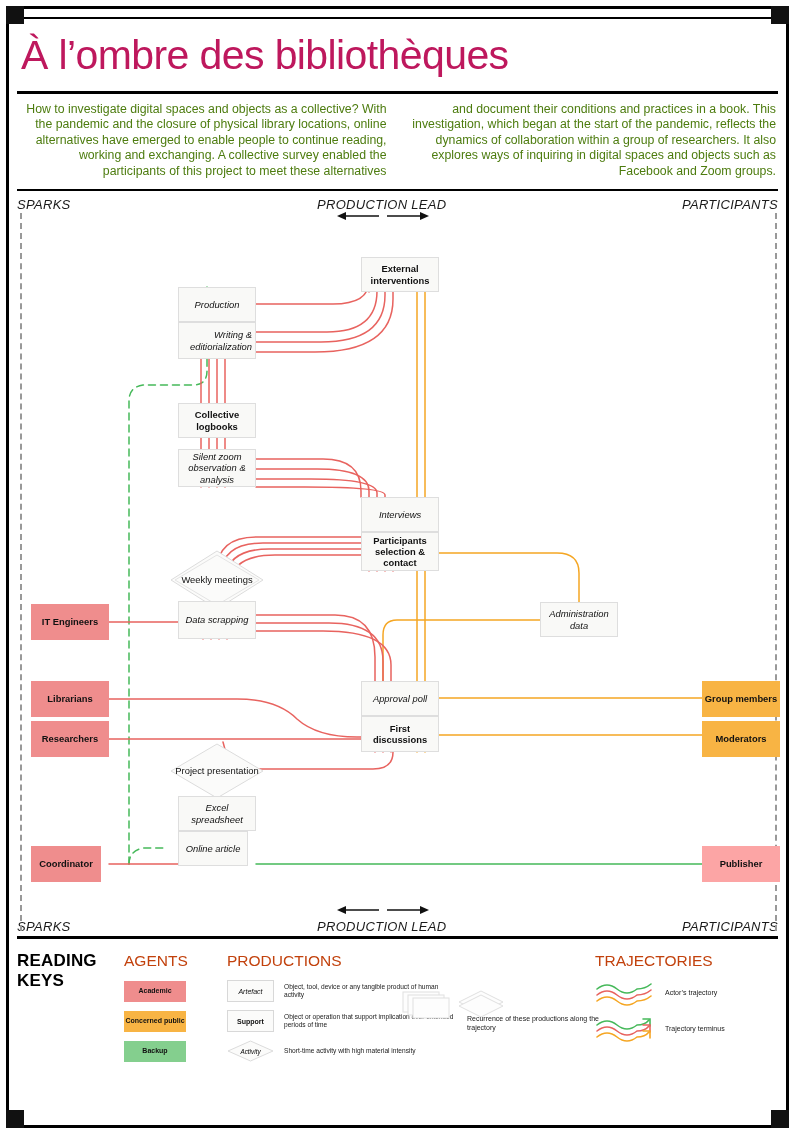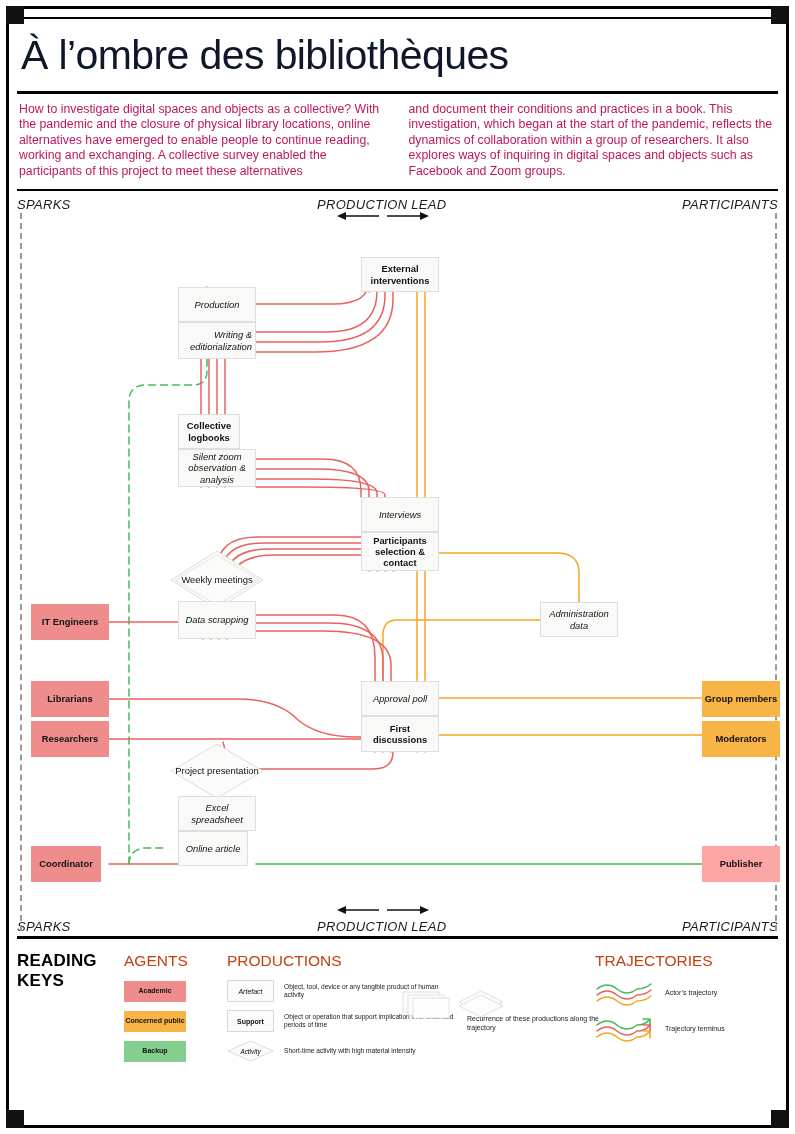--- a/index.html
+++ b/index.html
@@ -30,28 +30,28 @@
   .sheet { position: absolute; left: 17px; top: 17px; width: 761px; height: 1100px; z-index: 5; }
 
   .rule { width: 100%; background: #000; }
   .rule-thin { height: 2px; }
   .rule-thick { height: 3px; }
 
   .title-wrap { padding: 4px 0 2px 0; }
   h1.doc-title {
     font-family: "Liberation Sans", sans-serif;
     font-size: 41px; font-weight: 400; letter-spacing: -0.6px;
-    line-height: 56px; color: #0f172a; padding: 4px 4px 6px 4px;
+    line-height: 56px; color: #be185d; padding: 4px 4px 6px 4px;
   }
 
   .abstract { display: flex; gap: 22px; padding: 8px 2px 10px 2px; }
   .abstract .col {
     width: 368px;
-    font-size: 12.3px; line-height: 15.4px; color: #be185d;
-    text-align: left;
+    font-size: 12.3px; line-height: 15.4px; color: #4d7c0f;
+    text-align: right;
   }
 
   
   .diagram { position: relative; width: 761px; height: 745px; }
 
   .lane-label {
     position: absolute; font-style: italic; font-size: 13px;
     letter-spacing: 0.3px; color: #1a1a1a; white-space: nowrap;
   }
 
@@ -260,21 +260,21 @@
       <div class="diamond-wrap" style="left:152px; top:551px; width:96px; height:58px;">
         <svg width="96" height="58" viewBox="0 0 96 58">
           <polygon points="48,2 94,29 48,56 2,29" fill="#fbfbfa" stroke="#dcdcdc" stroke-width="1"></polygon>
         </svg>
         <span class="lbl">Project presentation</span>
       </div>
 
       <div class="node support" style="left:344px; top:66px;  width:78px; height:35px;">External interventions</div>
       <div class="node artefact" style="left:161px; top:96px;  width:78px; height:35px;">Production</div>
       <div class="node artefact" style="left:161px; top:131px; width:78px; height:37px;text-align:right;">Writing &amp; editiorialization</div>
-      <div class="node support" style="left:161px; top:223px; width:62px; height:35px;">Collective logbooks</div>
+      <div class="node support" style="left:161px; top:212px; width:78px; height:35px;">Collective logbooks</div>
       <div class="node artefact" style="left:161px; top:258px; width:78px; height:38px;">Silent zoom observation &amp; analysis</div>
       <div class="node artefact" style="left:344px; top:306px; width:78px; height:35px;">Interviews</div>
       <div class="node support" style="left:344px; top:341px; width:78px; height:39px;">Participants selection &amp; contact</div>
       <div class="node artefact" style="left:161px; top:410px; width:78px; height:38px;">Data scrapping</div>
       <div class="node artefact" style="left:523px; top:411px; width:78px; height:35px;">Administration data</div>
       <div class="node artefact" style="left:344px; top:490px; width:78px; height:35px;">Approval poll</div>
       <div class="node support" style="left:344px; top:525px; width:78px; height:36px;">First discussions</div>
       <div class="node artefact" style="left:161px; top:605px; width:78px; height:35px;">Excel spreadsheet</div>
       <div class="node artefact" style="left:161px; top:640px; width:70px; height:35px;">Online article</div>
 

